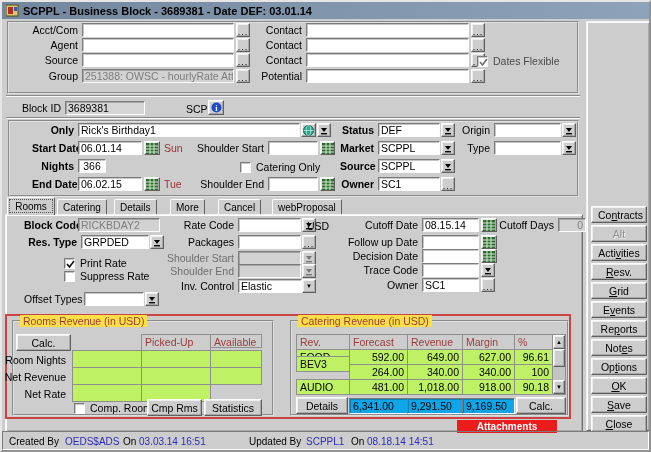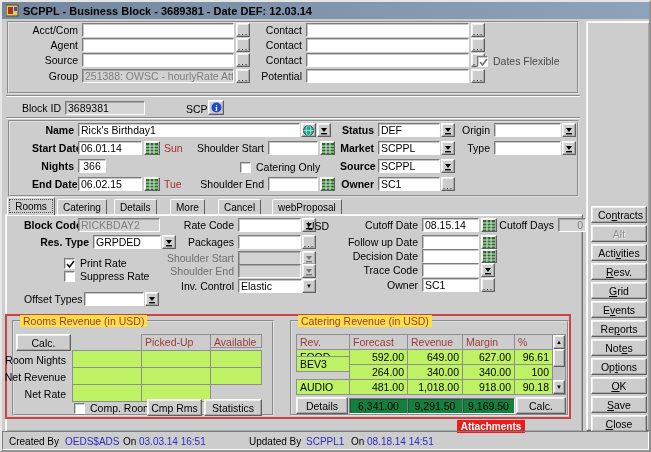--- a/index.html
+++ b/index.html
@@ -41,23 +41,23 @@
   .panel{position:absolute;background:#cdcdcd;box-sizing:border-box;
          border:1px solid;border-color:#f2f2f2 #6d6d6d #6d6d6d #f2f2f2;
          box-shadow:inset 1px 1px 0 #fff,inset -1px -1px 0 #a9a9a9;}
   
   .redbox{position:absolute;border:2px solid #cb4343;box-sizing:border-box;}
   .gtitle{position:absolute;top:-7px;background:#fde047;padding:0 3px;color:#9b3a3a;white-space:nowrap;}
   .hcell{position:absolute;box-sizing:border-box;background:#cdcdcd;border:1px solid #8f8f8f;
          color:#9b3a3a;padding:0 3px;line-height:15px;overflow:hidden;}
   .ccell{position:absolute;box-sizing:border-box;background:#bef264;border:1px solid #8f8f8f;
          padding:0 3px;line-height:14px;overflow:hidden;white-space:nowrap;}
-  .sunkv{position:absolute;box-sizing:border-box;background:#15803d;border:1px solid;
+  .sunkv{position:absolute;box-sizing:border-box;background:#0ea5e9;border:1px solid;
          border-color:#7b7b7b #fdfdfd #fdfdfd #7b7b7b;box-shadow:inset 1px 1px 0 rgba(0,0,0,.22);
-         text-align:center;padding:0 3px;line-height:14px;}
+         text-align:left;padding:0 3px;line-height:14px;}
   .rowlbl{position:absolute;text-align:right;white-space:nowrap;}
   
   .sbtn{position:absolute;left:4px;width:56px;height:17px;background:#cdcdcd;box-sizing:border-box;
         border:1px solid;border-color:#fdfdfd #5f5f5f #5f5f5f #fdfdfd;
         box-shadow:inset -1px -1px 0 #a9a9a9,inset 1px 1px 0 #eee;
         font-family:"Liberation Sans",sans-serif;font-size:10.5px;text-align:center;line-height:15px;}
   .sbtn.dis{color:#8f8f8f;text-shadow:1px 1px 0 #f0f0f0;}
   
   .sbar{position:absolute;left:0;top:429px;width:647px;height:19px;box-sizing:border-box;
         border:1px solid;border-color:#7b7b7b #fdfdfd #fdfdfd #7b7b7b;font-size:10px;}
@@ -73,21 +73,21 @@
 <body>
 
 <div class="w">
 
   <div class="tb">
     <svg width="13" height="13" style="margin-left:4px">
       <rect x="0" y="1" width="12" height="11" fill="#d8c878" stroke="#5a4a10"></rect>
       <rect x="2" y="3" width="5" height="7" fill="#b03020"></rect>
       <rect x="8" y="3" width="3" height="4" fill="#3a5a9a"></rect>
     </svg>
-    <span class="ttl">SCPPL - Business Block - 3689381 - Date DEF: 12.03.14</span>
+    <span class="ttl">SCPPL - Business Block - 3689381 - Date DEF: 03.01.14</span>
   </div>
 
   <div class="grv" style="left:5px;top:19px;width:572px;height:73px"></div>
 
   <div class="r" style="left:8px;top:21px">
     <span class="l" style="width:52px">Acct/Com</span>
     <div class="fld" style="width:152px"></div>
     <button class="bt" style="width:14px;margin-left:2px">
         <span class="dots">...</span>
       </button>
@@ -163,21 +163,21 @@
   <button class="bt" style="position:absolute;left:206px;top:98px;width:16px;height:15px">
     <svg width="11" height="11">
         <circle cx="5.5" cy="5.5" r="5" fill="#1f49c9"></circle>
         <text x="5.5" y="8.5" text-anchor="middle" font-family="Liberation Serif,serif" font-size="8.5" font-weight="bold" fill="#fff">i</text>
       </svg>
   </button>
 
   <div class="grv" style="left:6px;top:118px;width:571px;height:77px"></div>
 
   <div class="r" style="left:14px;top:121px">
-    <span class="l lb" style="width:42px">Name</span>
+    <span class="l lb" style="width:42px">Only</span>
     <div class="fld" style="width:222px">Rick's Birthday1</div>
     <button class="bt" style="width:15px;margin-left:1px">
       <svg width="11" height="11">
           <circle cx="5.5" cy="5.5" r="5" fill="#2aa790" stroke="#0d6b5a"></circle>
           <ellipse cx="5.5" cy="5.5" rx="2.3" ry="5" fill="none" stroke="#bfe8dd" stroke-width=".8"></ellipse>
           <line x1="0.5" y1="5.5" x2="10.5" y2="5.5" stroke="#bfe8dd" stroke-width=".8"></line>
         </svg>
     </button>
     <button class="bt" style="width:14px;margin-left:1px">
       <svg width="9" height="9">
@@ -327,21 +327,21 @@
   <div class="tab" style="left:168px;top:197px">More</div>
   <div class="tab" style="left:216px;top:197px">Cancel</div>
   <div class="tab" style="left:270px;top:197px">webProposal</div>
 
   <div class="panel" style="left:3px;top:212px;width:578px;height:218px"></div>
 
   <div class="r" style="left:6px;top:216px">
     <span class="l lb" style="width:50px">Block Code</span>
     <div class="fld ds" style="width:82px">RICKBDAY2</div>
   </div>
-  <div class="r" style="left:21px;top:233px">
+  <div class="r" style="left:9px;top:233px">
     <span class="l lb" style="width:50px">Res. Type</span>
     <div class="fld" style="width:68px">GRPDED</div>
     <button class="bt" style="width:14px;margin-left:1px">
         <svg width="9" height="9">
           <polygon points="1,2 7,2 4,6" fill="#000"></polygon>
           <rect x="1" y="7" width="6" height="1.4" fill="#000"></rect>
         </svg>
       </button>
   </div>
   <div class="r" style="left:62px;top:254px">
@@ -545,21 +545,21 @@
         </button>
     </div>
 
     <button class="bt" style="position:absolute;left:4px;top:75px;width:52px;height:17px">Details</button>
     <div class="sunkv" style="left:57px;top:76px;width:59px;height:16px">6,341.00</div>
     <div class="sunkv" style="left:115px;top:76px;width:56px;height:16px">9,291.50</div>
     <div class="sunkv" style="left:170px;top:76px;width:53px;height:16px">9,169.50</div>
     <button class="bt" style="position:absolute;left:224px;top:75px;width:50px;height:17px">Calc.</button>
   </div>
 
-  <div class="attach" style="left:455px;top:418px;width:68px;height:13px">Attachments</div>
+  <div class="attach" style="left:455px;top:418px;width:100px;height:13px">Attachments</div>
 
   <div class="panel" style="left:584px;top:19px;width:64px;height:410px">
     <button class="sbtn" style="top:184px">Co<u>n</u>tracts</button>
     <button class="sbtn dis" style="top:203px">Alt <u>D</u>ates</button>
     <button class="sbtn" style="top:222px">Acti<u>v</u>ities</button>
     <button class="sbtn" style="top:241px"><u>R</u>esv.</button>
     <button class="sbtn" style="top:260px"><u>G</u>rid</button>
     <button class="sbtn" style="top:279px">E<u>v</u>ents</button>
     <button class="sbtn" style="top:298px">Re<u>p</u>orts</button>
     <button class="sbtn" style="top:317px">Not<u>e</u>s</button>

